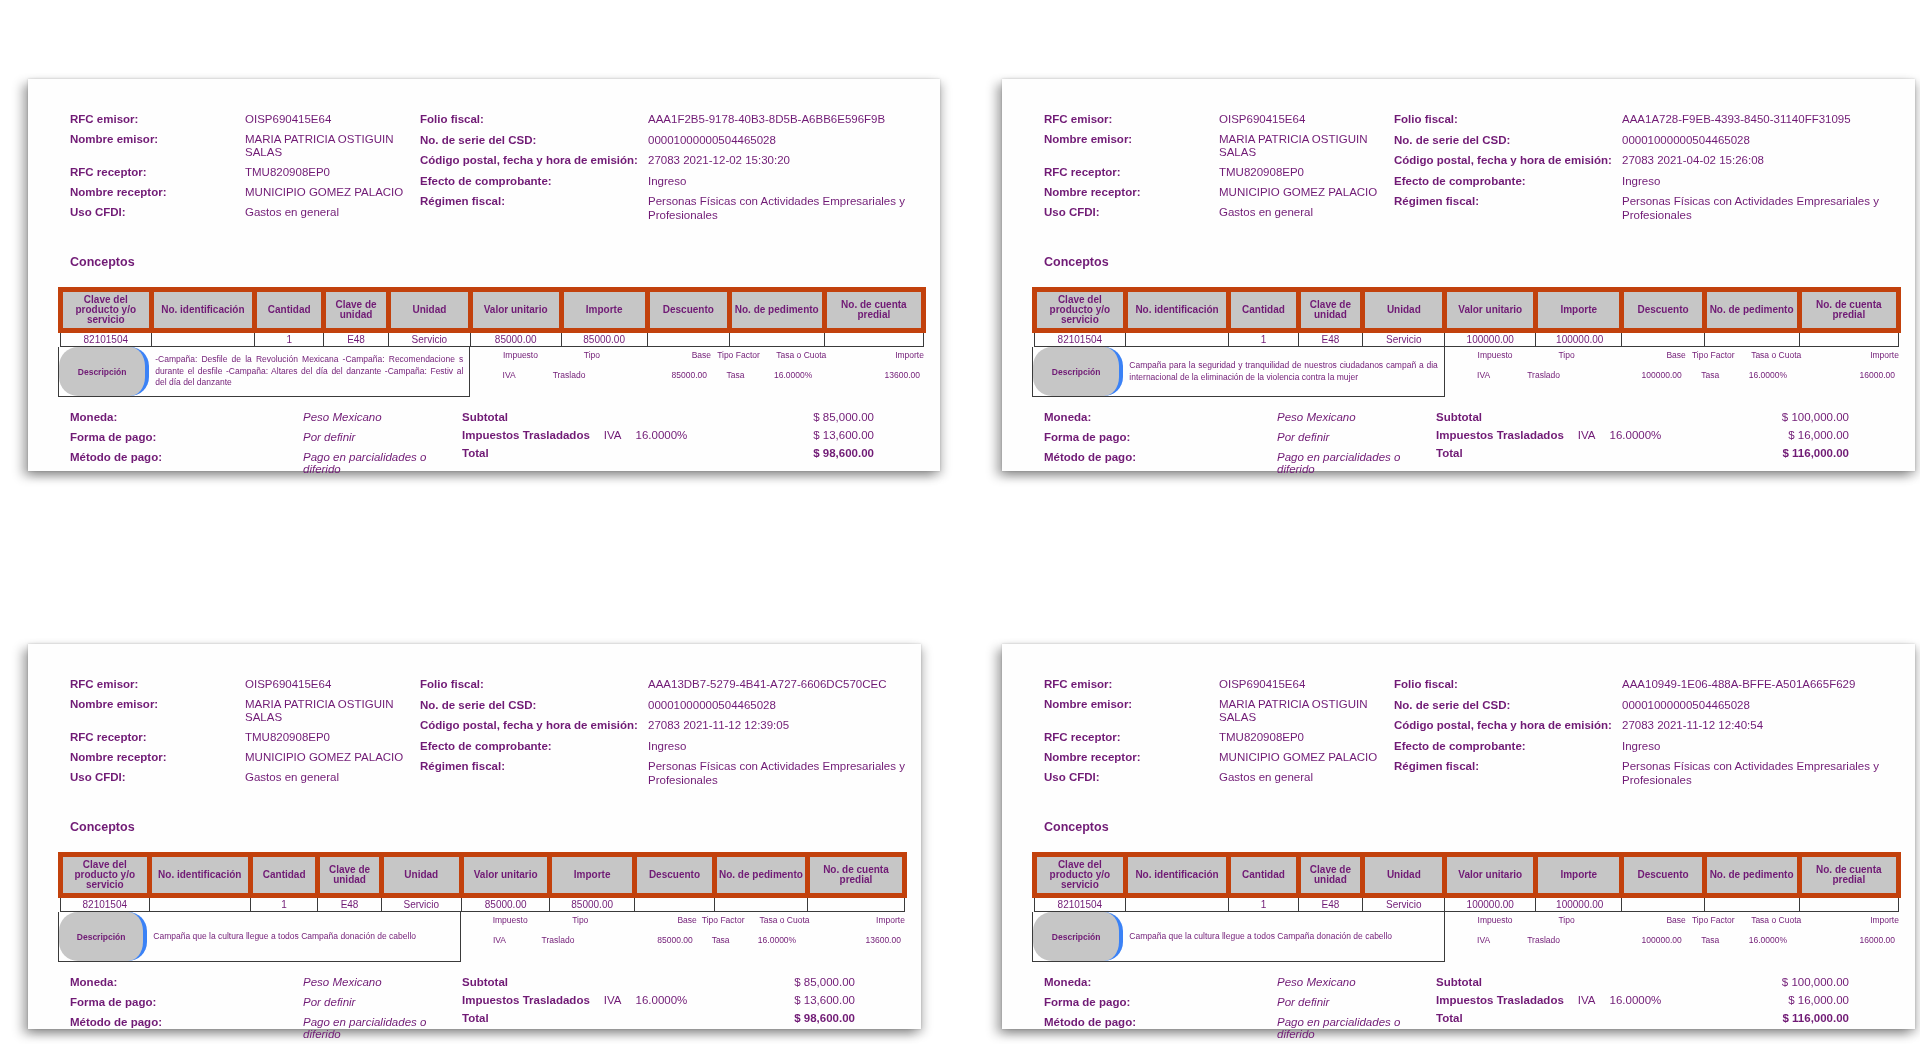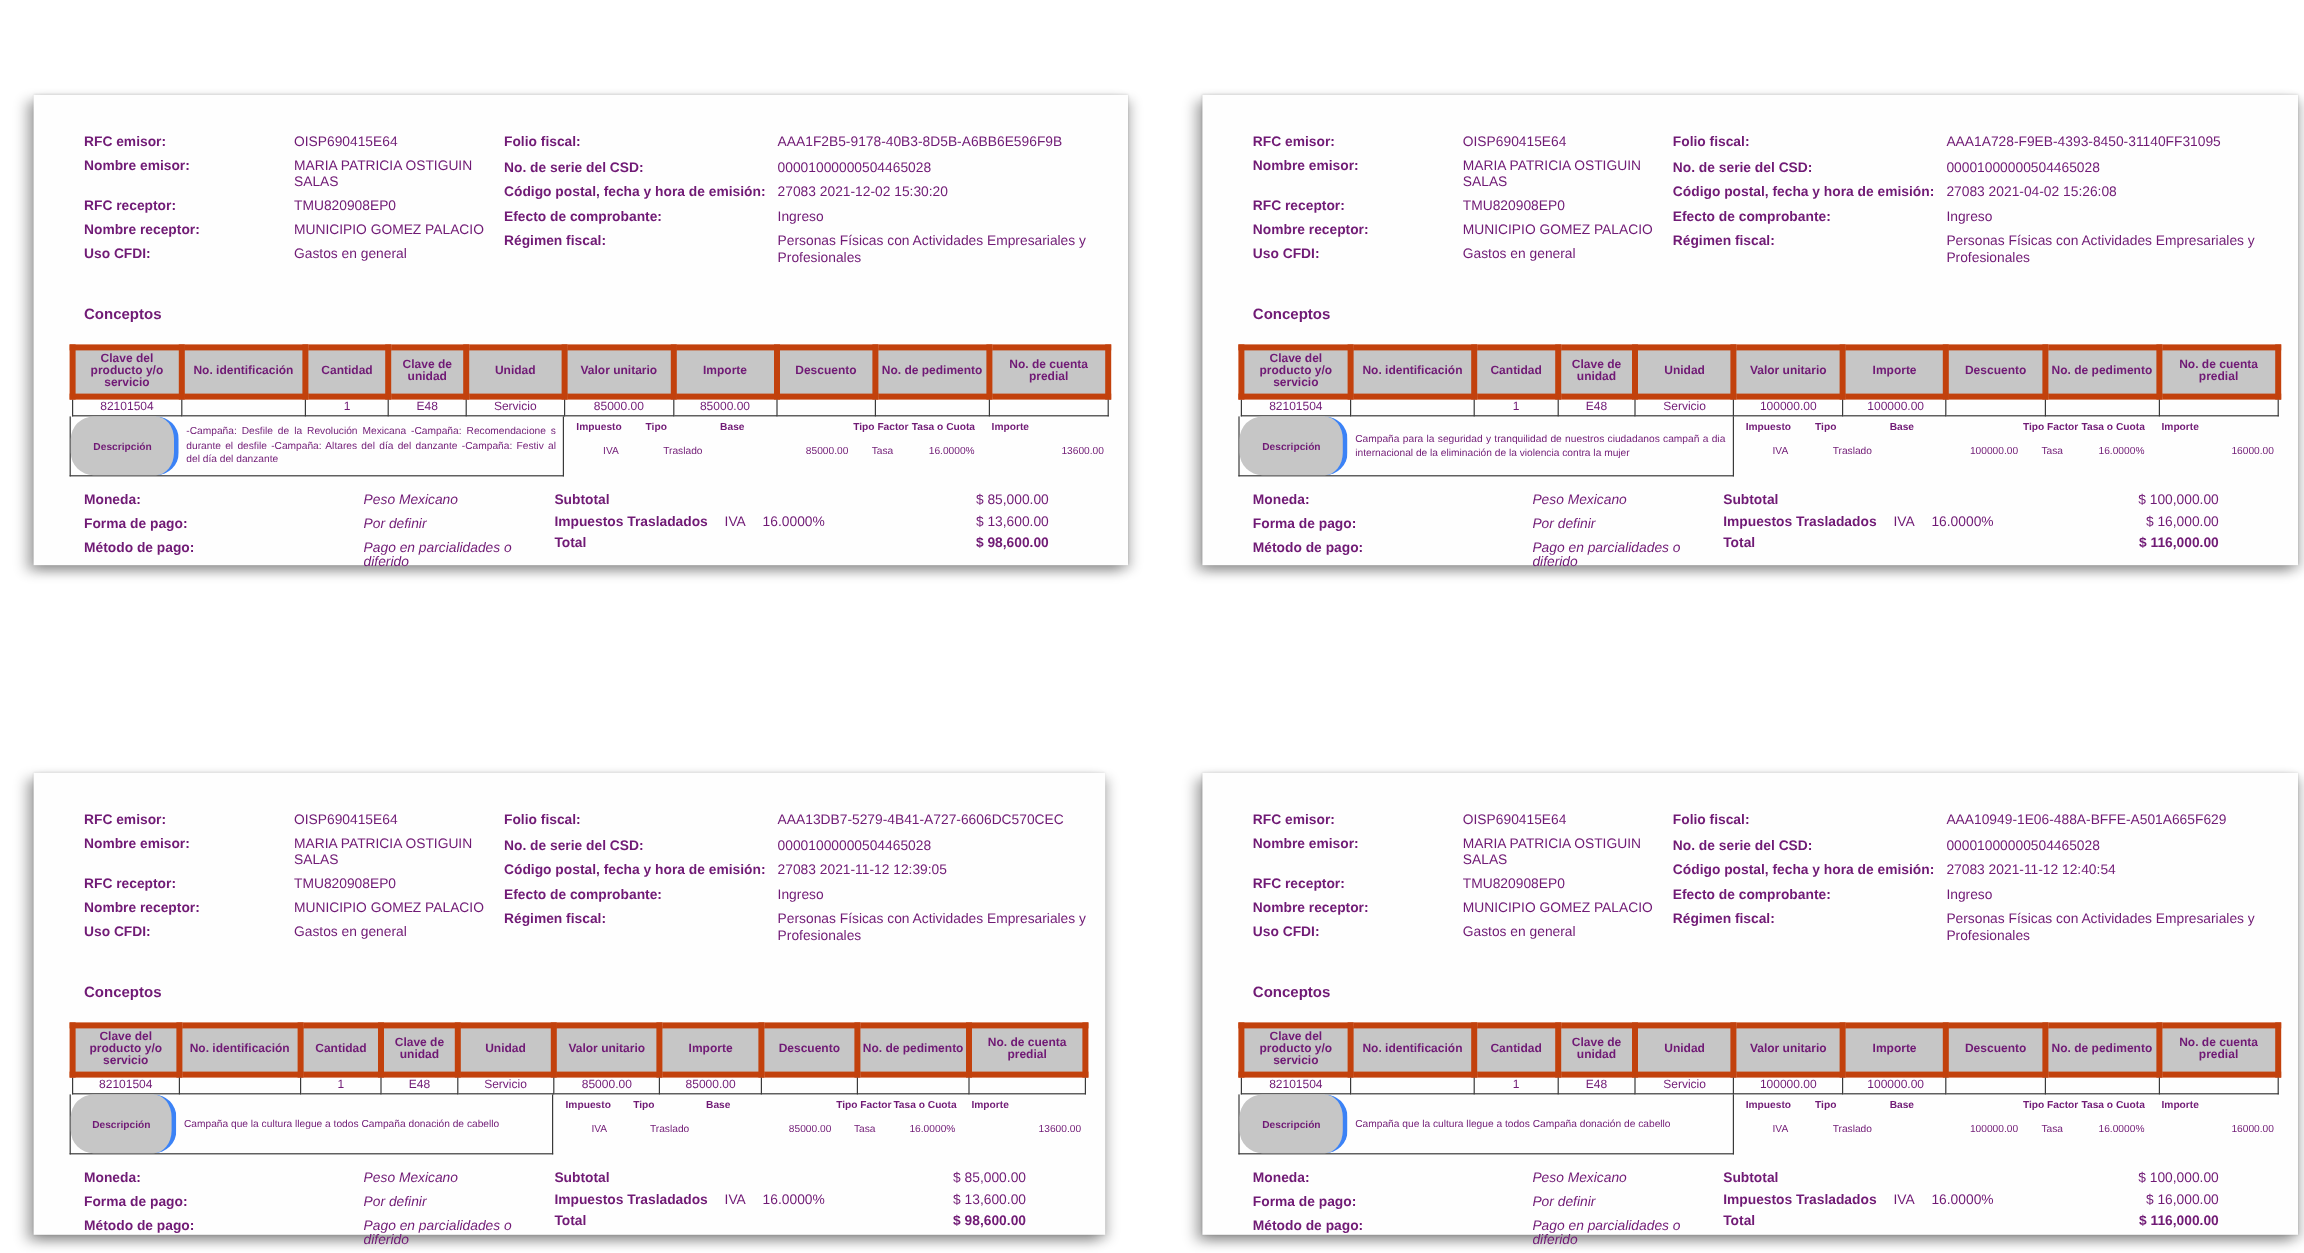--- a/index.html
+++ b/index.html
@@ -37,21 +37,21 @@
                  line-height:10px; padding:3px 1px; text-align:center; vertical-align:middle; height:34px; }
   table.cpt td { border:1px solid #3a3a3a; font-size:10px; text-align:center; padding:1px 20px; height:15px; }
 
   .desc-row { display:flex; }
   .desc-box { width:47.5%; flex:none; border:1px solid #3a3a3a; border-top:none; display:flex; min-height:50px; }
   .desc-label { width:22%; flex:none; background:#c6c6c6; border-right:4px solid #3b82f6;
                 font-weight:bold; font-size:8.5px; display:flex; align-items:center; justify-content:center;border-radius:19px; }
   .desc-text { flex:1; font-size:8.5px; line-height:11.5px; padding:3px 6px; display:flex; align-items:center; text-align:justify; }
   .tax-box { flex:1; padding:4px 2px 0 10px; }
   .tax-grid { display:grid; grid-template-columns:13% 14% 25% 11% 15% 22%; row-gap:9px; }
-  .tax-h { font-weight:bold; font-size:8.5px; line-height:9.5px; text-align:left; align-self:center; }
+  .tax-h { font-weight:normal; font-size:8.5px; line-height:9.5px; text-align:right; align-self:center; }
   .tax-v { font-size:8.5px; text-align:center; }
   .tax-grid .num { text-align:right; padding-right:4px; }
 
   
   .bottom { display:flex; margin-top:14px; }
   .pay { width:392px; flex:none; }
   .pay-row { display:flex; margin-bottom:8px; }
   .pay-label { width:233px; flex:none; font-weight:bold; font-size:11.5px; }
   .pay-val { font-size:11.5px;font-style:italic; }
   .totals { flex:1; padding-right:42px; }

